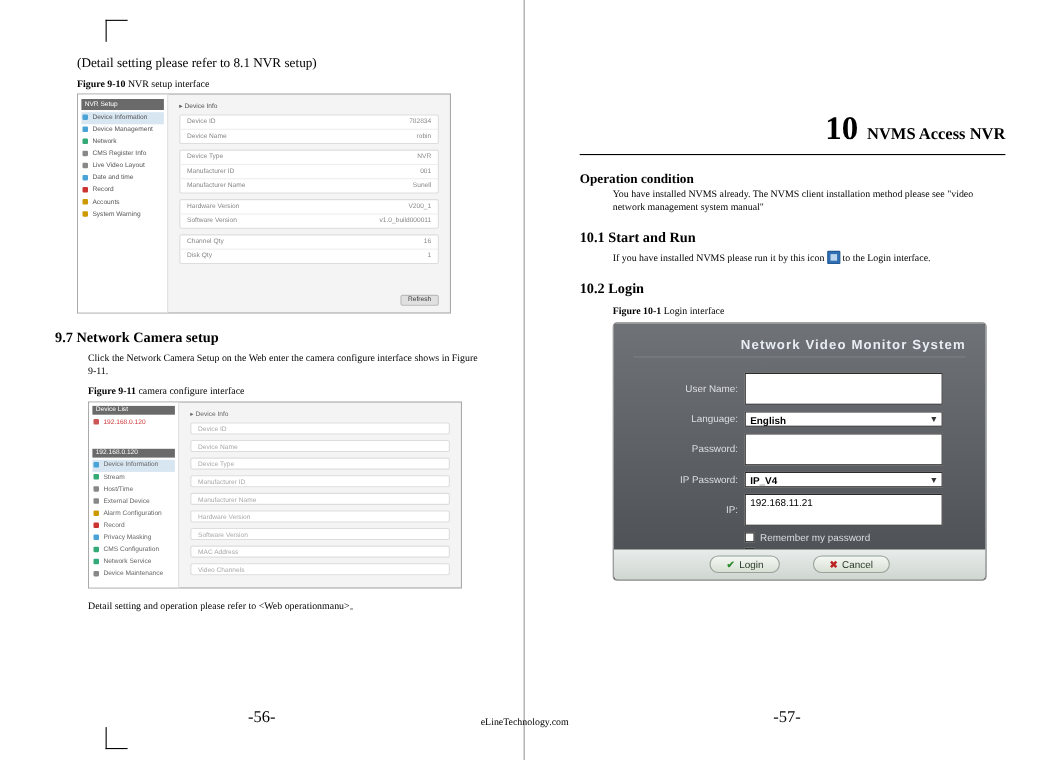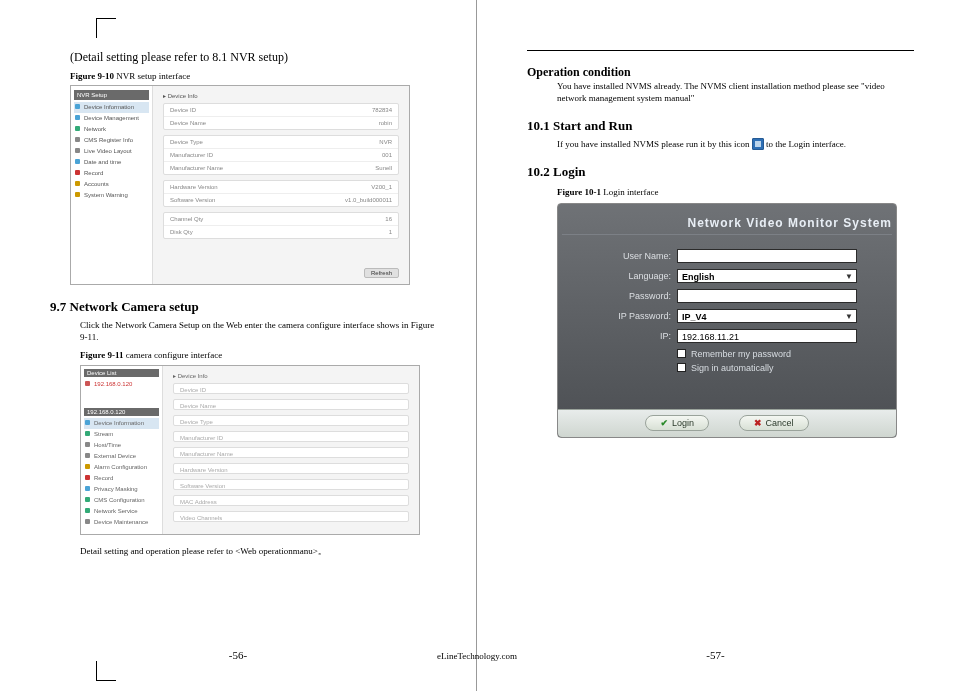--- a/index.html
+++ b/index.html
@@ -33,21 +33,21 @@
   .crop-bl { bottom: 10px; left: 96px; border-left: 1px solid #000; border-bottom: 1px solid #000; }
   .small { font-size: 12px; }
   .bold { font-weight: bold; }
   .fig-caption { font-size: 9px; margin: 6px 0 4px 0; }
   .indent { margin-left: 30px; font-size: 9px; line-height: 1.35; }
   .h2 { font-size: 13px; font-weight: bold; margin: 14px 0 4px 0; font-family: Georgia, "Times New Roman", serif; }
   .chapter-row { display: flex; align-items: baseline; justify-content: flex-end; gap: 8px; margin: 50px 0 6px 0; }
   .chapter-num { font-size: 30px; font-weight: bold; font-family: Georgia, serif; }
   .chapter-title { font-size: 15px; font-weight: bold; font-family: Georgia, serif; }
   .hr { border: none; border-top: 1px solid #000; margin-bottom: 14px; }
-  .pagenum { position: absolute; bottom: 30px; font-size: 11px; }
+  .pagenum { position: absolute; bottom: 30px; font-size: 15px; }
   .pagenum-left { left: 50%; transform: translateX(-50%); }
   .pagenum-right { left: 50%; transform: translateX(-50%); }
   .center-footer {
     position: absolute;
     bottom: 30px;
     left: 50%;
     transform: translateX(-50%);
     font-size: 9px;
   }
 
@@ -110,32 +110,32 @@
 
   
   .fig101 {
     width: 340px; height: 235px;
     background: linear-gradient(#6f7276,#4b4e52);
     border:1px solid #888;
     border-radius:4px;
     font-family: Arial, sans-serif;
     color:#d8dde2;
     position:relative;
-    padding: 12px 4px;
+    padding: 12px 18px;
   }
   .fig101 .title {
     text-align:right; font-size:12px; letter-spacing:1px;
     color:#e8eef5; font-weight:bold;
     border-bottom:1px solid #7c8086; padding-bottom:4px; margin-bottom:14px;
   }
   .fig101 .form { width: 260px; margin: 0 auto; }
   .fig101 .frow { display:flex; align-items:center; margin-bottom:6px; font-size:9px;}
   .fig101 .frow label{ width:74px; text-align:right; margin-right:6px; color:#dcdfe3;}
   .fig101 .frow .inp {
-    flex:1; height:14px; background:#fff; border:1px solid #2b2b2b;
+    flex:1; height:29px; background:#fff; border:1px solid #2b2b2b;
     font-size:9px; color:#000; padding:0 4px; line-height:14px;
   }
   .fig101 .frow .sel {
     flex:1; height:14px; background:#fff; border:1px solid #2b2b2b;
     font-size:9px; color:#000; padding:0 4px; line-height:14px;
     position:relative; font-weight:bold;
   }
   .fig101 .frow .sel::after{
     content:"▼"; position:absolute; right:3px; top:0; font-size:8px; color:#333;
   }
@@ -288,20 +288,24 @@
       </div>
     </div>
 
     <p class="indent" style="margin-top:10px">Detail setting and operation please refer to &lt;Web operationmanu&gt;。</p>
 
     <div class="pagenum pagenum-left">-56-</div>
   </div>
 
   <div class="page">
 
+    <div class="chapter-row">
+      <span class="chapter-num">10</span>
+      <span class="chapter-title">NVMS Access NVR</span>
+    </div>
     <hr class="hr">
 
     <p class="small bold">Operation condition</p>
     <p class="indent">You have installed NVMS already. The NVMS client installation method please see "video network management system manual"</p>
 
     <h2 class="h2">10.1 Start and Run</h2>
     <p class="indent">
       <span>If you have installed NVMS please run it by this icon</span>
       <span class="nvms-icon"></span>
       <span> to the Login interface.</span>

